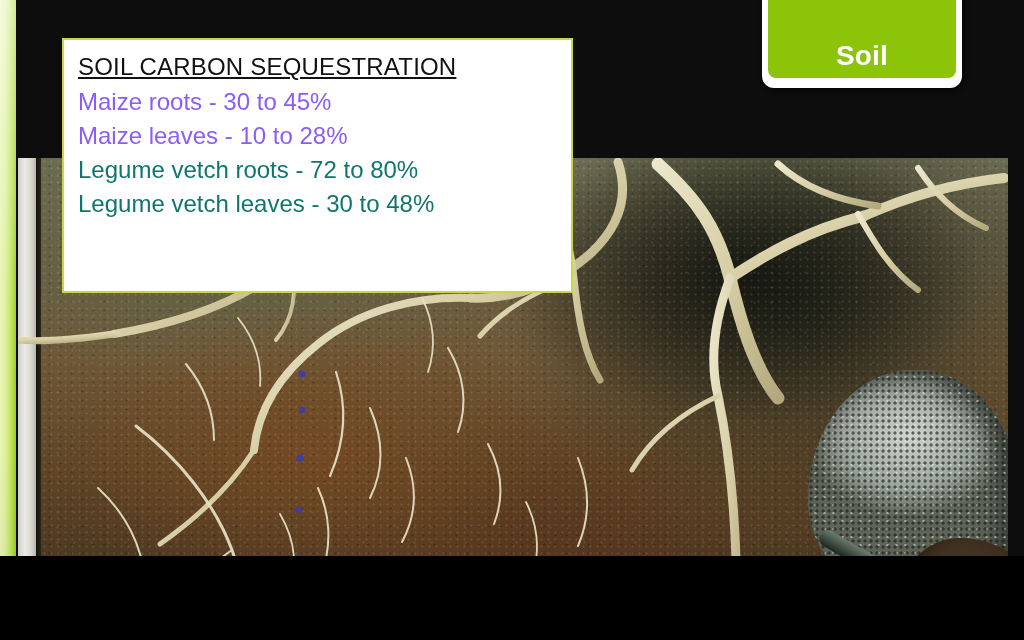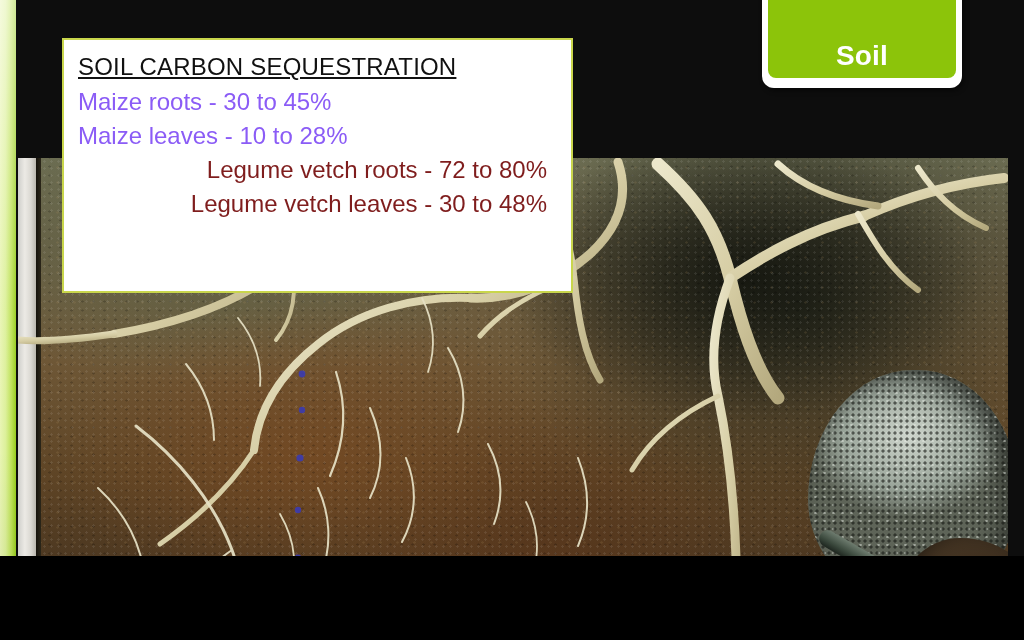--- a/index.html
+++ b/index.html
@@ -242,21 +242,21 @@
     line-height: 30px;
     margin-bottom: 3px;
     white-space: nowrap;
   }
   .callout-line {
     font-size: 24px;
     line-height: 34px;
     white-space: nowrap;
   }
   .c-maize  { color: #8b5cf6; }
-  .c-legume { color: #7f1d1d; text-align: right; }
+  .c-legume { color: #0f766e; }
 </style>
 </head>
 <body>
 
 <div id="slide">
 
   <div class="photo-frame">
     <div class="photo-edge-strip"></div>
     <div class="photo-edge-shadow"></div>
 

